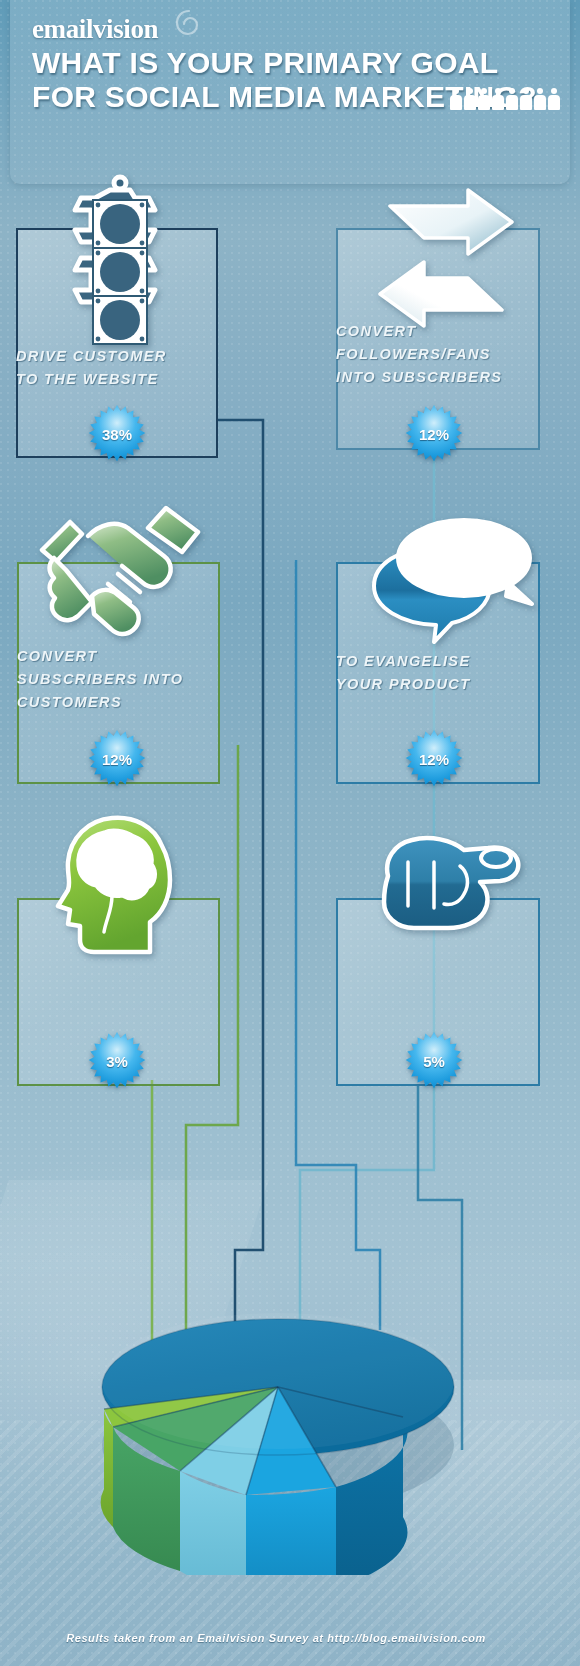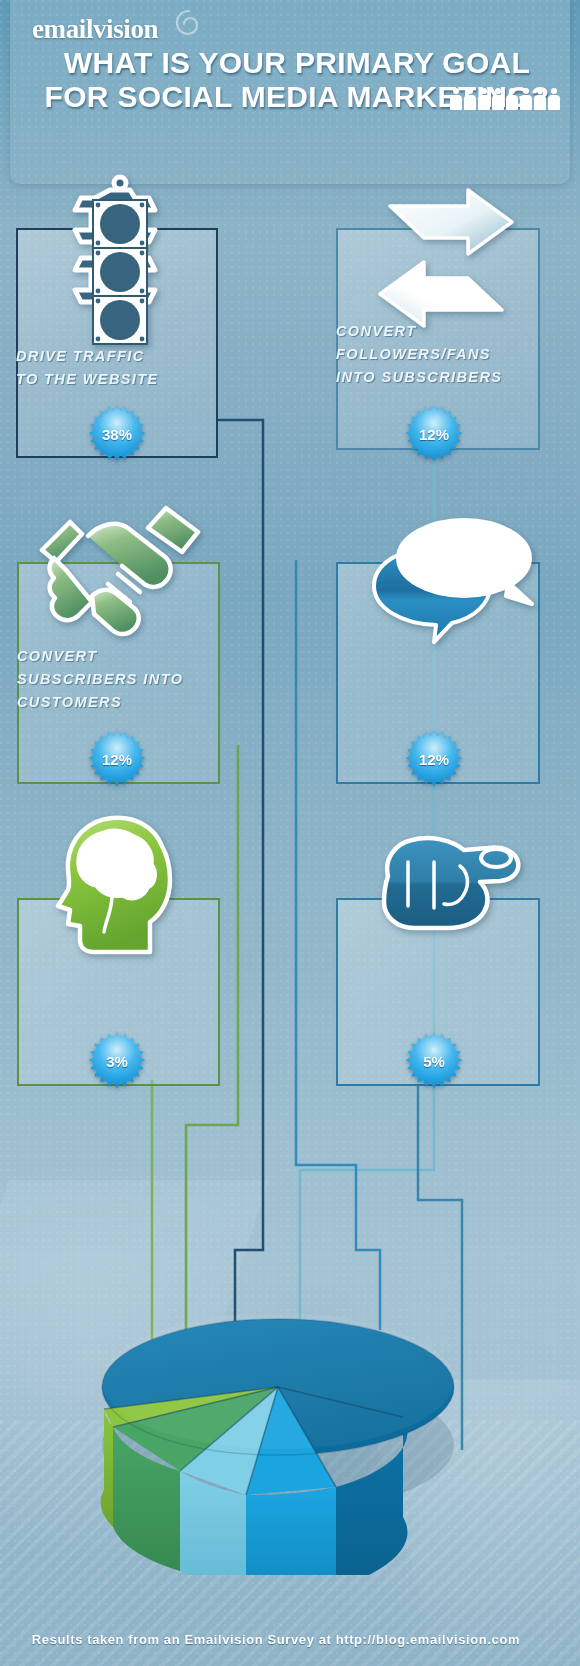--- a/index.html
+++ b/index.html
@@ -50,21 +50,20 @@
     position:absolute; pointer-events:none;
     background:linear-gradient(180deg, rgba(255,255,255,0.10), rgba(255,255,255,0));
   }
 
   
   #header {
     position:absolute; left:10px; top:0; width:560px; height:184px;
     background:linear-gradient(180deg, rgba(255,255,255,0.18) 0%, rgba(255,255,255,0.10) 55%, rgba(255,255,255,0.05) 100%);
     border-bottom-left-radius:10px; border-bottom-right-radius:10px;
     box-shadow:0 2px 6px rgba(20,60,85,0.18);
-    text-align:center;
   }
   #brand {
     position:absolute; left:22px; top:14px;
     font-family:"Liberation Serif", serif;
     font-size:27px; font-weight:700; color:#ffffff; letter-spacing:-0.4px;
     text-shadow:0 1px 2px rgba(30,70,95,0.5);
   }
   #brand-swirl {
     position:absolute; left:164px; top:8px; width:30px; height:30px;
   }
@@ -127,21 +126,21 @@
   
   #connectors { position:absolute; left:0; top:0; width:580px; height:1666px; pointer-events:none; }
 
   
   #pie { position:absolute; left:60px; top:1195px; width:460px; height:380px; }
 
   
   #footer {
     position:absolute; left:0; top:1632px; width:552px;
     text-align:center;
-    font-size:13px; font-weight:700; letter-spacing:0.6px;
+    font-size:11px; font-weight:700; font-style:italic; letter-spacing:0.6px;
     color:#ffffff;
     text-shadow:0 1px 1px rgba(30,70,95,0.6);
   }
 </style>
 </head>
 <body>
 
 <div id="stage">
 
   <div class="tex-dots"></div>
@@ -233,21 +232,21 @@
           <circle cx="82" cy="81" r="2.4"></circle>
         <circle cx="38" cy="119" r="2.4"></circle>
           <circle cx="82" cy="119" r="2.4"></circle>
         <circle cx="38" cy="129" r="2.4"></circle>
           <circle cx="82" cy="129" r="2.4"></circle>
         <circle cx="38" cy="167" r="2.4"></circle>
           <circle cx="82" cy="167" r="2.4"></circle>
       </g>
     </svg>
   </div>
-  <div class="card-label" style="left:16px; top:345px; width:202px; white-space:pre-line;">DRIVE TRAFFIC
+  <div class="card-label" style="left:16px; top:345px; width:202px; white-space:pre-line;">DRIVE CUSTOMER
 TO THE WEBSITE</div>
   <div class="badge" style="left:88px; top:405px;">
     <svg viewBox="0 0 58 58">
       <defs>
           <radialGradient id="bg1" cx="50%" cy="32%" r="68%">
         <stop offset="0%" stop-color="#cfeefb"></stop>
             <stop offset="48%" stop-color="#45b7ee"></stop>
             <stop offset="100%" stop-color="#0b8fd6"></stop>
       </radialGradient>
         </defs>
@@ -330,20 +329,22 @@
             <stop offset="100%" stop-color="#1d79aa"></stop>
         </linearGradient>
       </defs>
       <g stroke="#ffffff" stroke-width="4" stroke-linejoin="round">
         <path d="M14 76 C14 54 40 38 72 38 C104 38 130 54 130 76 C130 94 114 108 92 113 L74 132 L76 115 C42 114 14 98 14 76 Z" fill="url(#bb)"></path>
         <ellipse cx="104" cy="48" rx="66" ry="38" fill="#ffffff"></ellipse>
         <path d="M148 72 L172 94 L146 86 Z" fill="#ffffff"></path>
       </g>
     </svg>
   </div>
+  <div class="card-label" style="left:336px; top:650px; width:204px; white-space:pre-line;">TO EVANGELISE
+YOUR PRODUCT</div>
   <div class="badge" style="left:405px; top:730px;">
     <svg viewBox="0 0 58 58">
       <polygon fill="url(#bg1)" points="29,0 32.4,5.9 37.6,1.6 39.2,8.2 45.5,5.6 45,12.3 51.7,11.6 49.1,17.9 55.7,19.5 51.4,24.7 57.3,28.1 51.4,31.5 55.7,36.7 49.1,38.3 51.7,44.6 45,43.9 45.5,50.6 39.2,48 37.6,54.6 32.4,50.3 29,56.2 25.6,50.3 20.4,54.6 18.8,48 12.5,50.6 13,43.9 6.3,44.6 8.9,38.3 2.3,36.7 6.6,31.5 0.7,28.1 6.6,24.7 2.3,19.5 8.9,17.9 6.3,11.6 13,12.3 12.5,5.6 18.8,8.2 20.4,1.6 25.6,5.9"></polygon>
     </svg>
     <span>12%</span>
   </div>
 
   <div class="card green" style="left:17px; top:898px; width:203px; height:188px;">
   </div>
   <div class="icon-wrap" style="left:50px; top:810px; width:140px; height:150px;">

